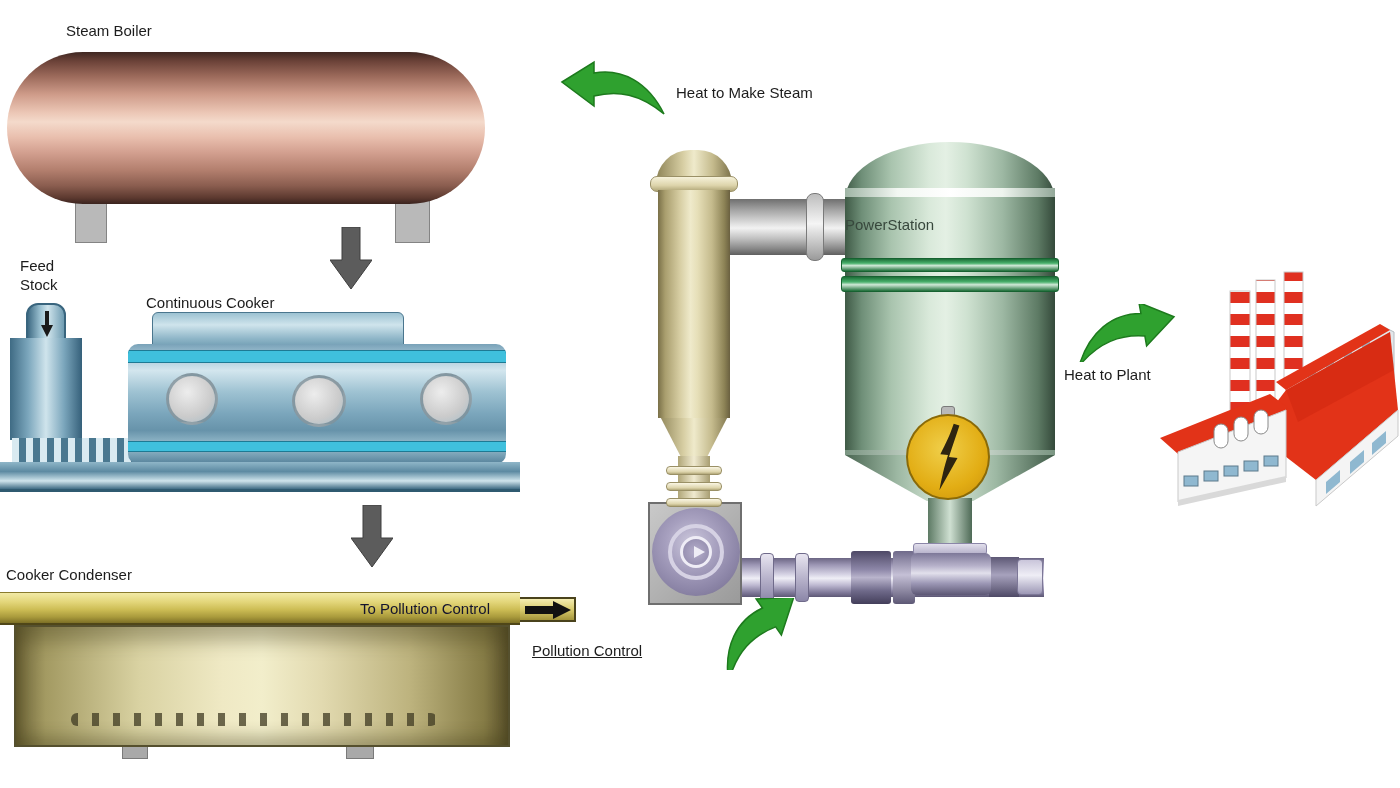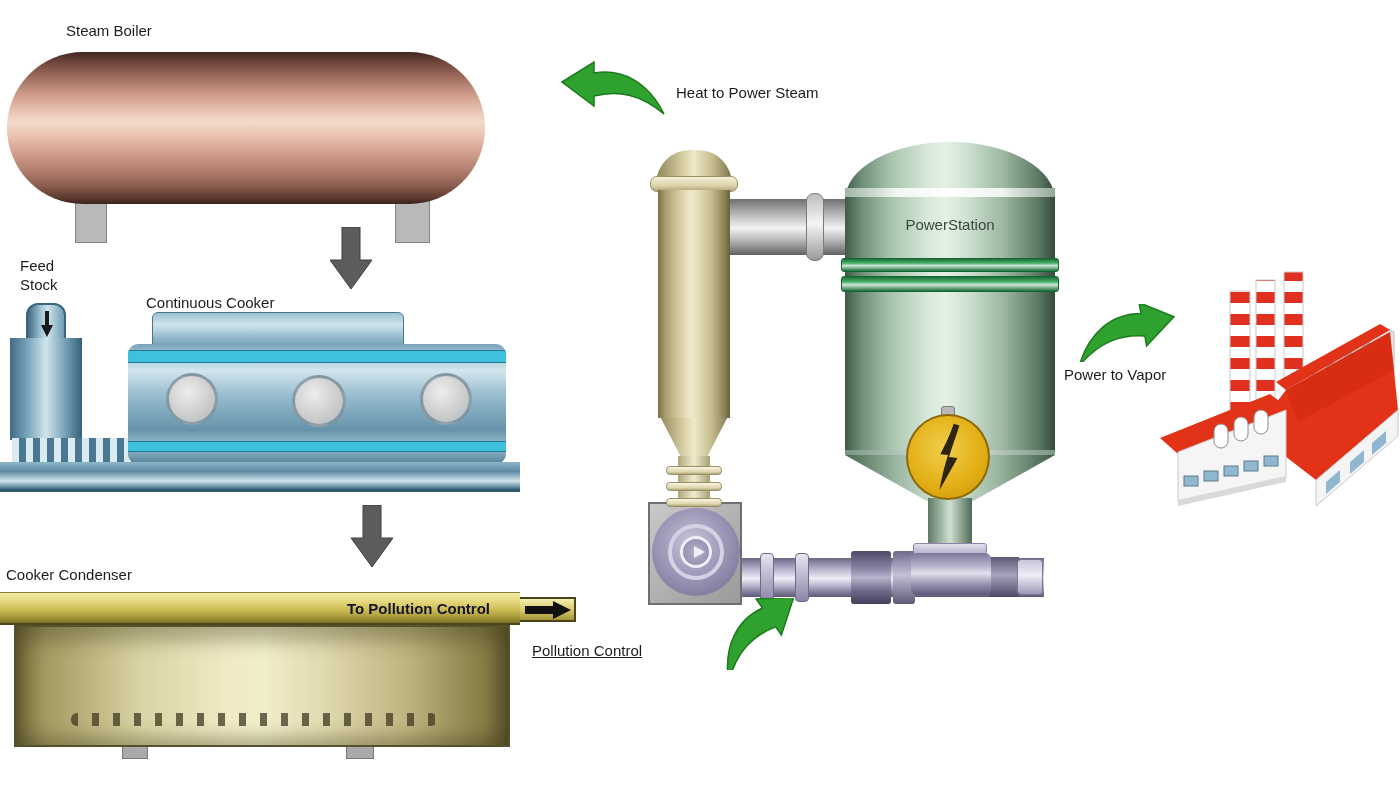--- a/index.html
+++ b/index.html
@@ -61,21 +61,21 @@
   .p2{left:164px;top:31px;width:54px;height:52px;}
   .p3{left:292px;top:29px;width:52px;height:52px;}
   .cooker-base{position:absolute;left:0;top:462px;width:520px;height:30px;z-index:2;
     background:linear-gradient(180deg,#8fb6c8 0%,#5d8aa2 35%,#cfe4ec 70%,#3f6c84 100%);border-bottom:3px solid #2f5a70;}
 
   
   .lbl-condenser{left:6px;top:566px;}
   .cond-band{position:absolute;left:0;top:592px;width:520px;height:33px;z-index:2;
     background:linear-gradient(180deg,#f2eaa6 0%,#e3d67a 30%,#cdbd55 55%,#a99a3c 80%,#7d7026 100%);
     border-top:1px solid #8a7c2e;border-bottom:2px solid #4f4618;}
-  .band-text{display:block;text-align:right;padding-right:30px;line-height:31px;font-weight:bold;font-size:15px;color:var(--c-band-text,#14142e);}
+  .band-text{display:block;text-align:right;padding-right:30px;line-height:31px;font-weight:normal;font-size:15px;color:var(--c-band-text,#14142e);}
   .cond-stub{position:absolute;left:518px;top:597px;width:58px;height:25px;z-index:1;
     background:linear-gradient(180deg,#f4edb2,#d9cb6d 50%,#a3943a);border:2px solid #4a431c;}
   .stub-arrow{position:absolute;left:5px;top:2px;}
   .stub-arrow polygon{fill:var(--c-stub-arrow,#111);}
   .cond-tank{position:absolute;left:14px;top:625px;width:496px;height:122px;z-index:2;border:2px solid #55502e;
     background:linear-gradient(90deg,#6e6538 0%,#a39a62 6%,#d9d2a2 25%,#efe9c4 42%,#f2eecb 50%,#e2dab0 62%,#bdb37e 80%,#867c46 95%,#5e552e 100%);
     box-shadow:inset 0 14px 18px rgba(60,55,20,.35), inset 0 -10px 14px rgba(60,55,20,.3);}
   .cond-holes{position:absolute;left:55px;top:86px;width:366px;height:13px;border-radius:6px;
     background:repeating-linear-gradient(90deg,#3f3a22 0 7px,transparent 7px 21px);opacity:.75;}
   .cond-foot{position:absolute;background:#a9a9a9;border:1px solid #7a7a7a;z-index:1;}
@@ -133,21 +133,21 @@
   .pb-end-2{position:absolute;left:1017px;top:559px;width:26px;height:36px;border-radius:4px;z-index:3;
     background:linear-gradient(180deg,#c9c5da,#efeef6 45%,#9d98b6);border:1px solid #7d7898;}
 
   
   .vessel-dome{position:absolute;left:845px;top:142px;width:210px;height:58px;border-radius:105px 105px 0 0 / 58px 58px 0 0;z-index:3;
     background:linear-gradient(90deg,#3f5a46 0%,#6f8f78 8%,#a9c4ae 22%,#d9e9da 40%,#e4f0e4 48%,#cfe2d1 58%,#9db8a3 75%,#5d7a64 92%,#34493a 100%);}
   .vessel-body{position:absolute;left:845px;top:196px;width:210px;height:259px;z-index:3;
     background:linear-gradient(90deg,#3f5a46 0%,#6f8f78 8%,#a9c4ae 22%,#d9e9da 40%,#e4f0e4 48%,#cfe2d1 58%,#9db8a3 75%,#5d7a64 92%,#34493a 100%);}
   .vessel-white-band{position:absolute;left:845px;top:188px;width:210px;height:9px;z-index:4;
     background:linear-gradient(90deg,#9fb5a5,#f2f7f2 25%,#ffffff 50%,#eef4ee 75%,#93a899);}
-  .lbl-powerstation{left:845px;top:216px;width:210px;text-align:center;color:#37473c;z-index:5;}
+  .lbl-powerstation{left:845px;top:216px;width:210px;color:#37473c;z-index:5;}
   .vessel-band{position:absolute;left:841px;width:218px;border-radius:3px;z-index:4;border:1px solid #176231;
     background:linear-gradient(180deg,#1d6e38,#48b06b 35%,#cfe8d6 55%,#1d6e38);}
   .vb-1{top:258px;height:14px;} .vb-2{top:276px;height:16px;}
   .vessel-line{position:absolute;left:845px;top:450px;width:210px;height:5px;z-index:4;
     background:linear-gradient(90deg,#7a9582,#eaf2ea 50%,#7a9582);}
   .vessel-cone{position:absolute;left:845px;top:455px;width:210px;height:46px;z-index:3;
     background:linear-gradient(90deg,#4a6652,#9db8a3 25%,#dcebdc 48%,#9db8a3 72%,#3f5a47);
     clip-path:polygon(0 0,100% 0,61% 100%,39% 100%);}
   .vessel-neck{position:absolute;left:928px;top:498px;width:44px;height:47px;z-index:3;
     background:linear-gradient(90deg,#5d7a64,#cfe0d2 50%,#4e6a56);}
@@ -170,21 +170,21 @@
   <div class="boiler-leg leg-right"></div>
   <div class="boiler"></div>
 
   <svg class="arrow-down arrow-down-1" width="42" height="62" viewBox="0 0 42 62">
     <polygon points="12,0 30,0 30,33 42,33 21,62 0,33 12,33"></polygon>
   </svg>
 
   <svg class="green-arrow heat-arrow" width="110" height="58" viewBox="0 0 110 58">
     <path d="M2 22 L34 2 L34 13 C62 8 88 22 104 54 C80 34 58 30 34 36 L34 46 Z"></path>
   </svg>
-  <div class="label lbl-heat">Heat to Power Steam</div>
+  <div class="label lbl-heat">Heat to Make Steam</div>
 
   <div class="label lbl-feed">Feed Stock</div>
   <div class="feed-cap">
     <svg class="feed-arrow" width="12" height="26" viewBox="0 0 12 26">
       <polygon points="4,0 8,0 8,14 12,14 6,26 0,14 4,14"></polygon>
     </svg>
   </div>
   <div class="feed-cyl"></div>
   <div class="teeth"></div>
 
@@ -269,21 +269,21 @@
     <g transform="rotate(-35 55 36)">
       <path d="M108 28 L76 8 L76 19 C48 14 22 28 6 60 C30 40 52 36 76 42 L76 52 Z"></path>
     </g>
   </svg>
 
   <svg class="green-arrow power-arrow" width="112" height="58" viewBox="0 0 112 58">
     <g transform="rotate(-10 56 29)">
       <path d="M110 22 L78 2 L78 13 C50 8 24 22 8 54 C32 34 54 30 78 36 L78 46 Z"></path>
     </g>
   </svg>
-  <div class="label lbl-power">Power to Vapor</div>
+  <div class="label lbl-power">Heat to Plant</div>
 
   <svg class="factory" width="242" height="238" viewBox="0 0 242 238">
     <defs>
       <pattern id="chimstripe" width="20" height="22" patternUnits="userSpaceOnUse">
         <rect width="20" height="11" fill="#e03020"></rect>
         <rect y="11" width="20" height="11" fill="#ffffff"></rect>
       </pattern>
     </defs>
 
     <rect x="72" y="21" width="20" height="125" fill="url(#chimstripe)" stroke="#c9c9c9"></rect>

